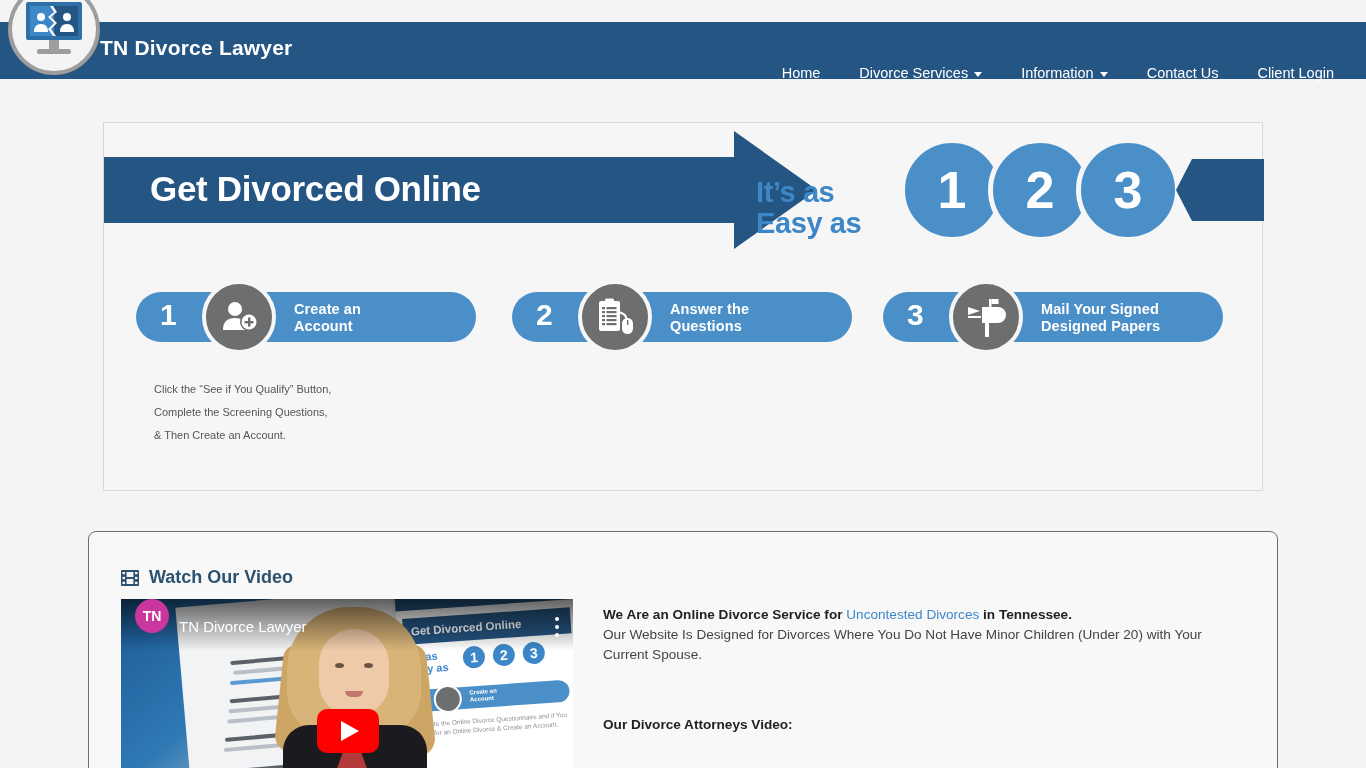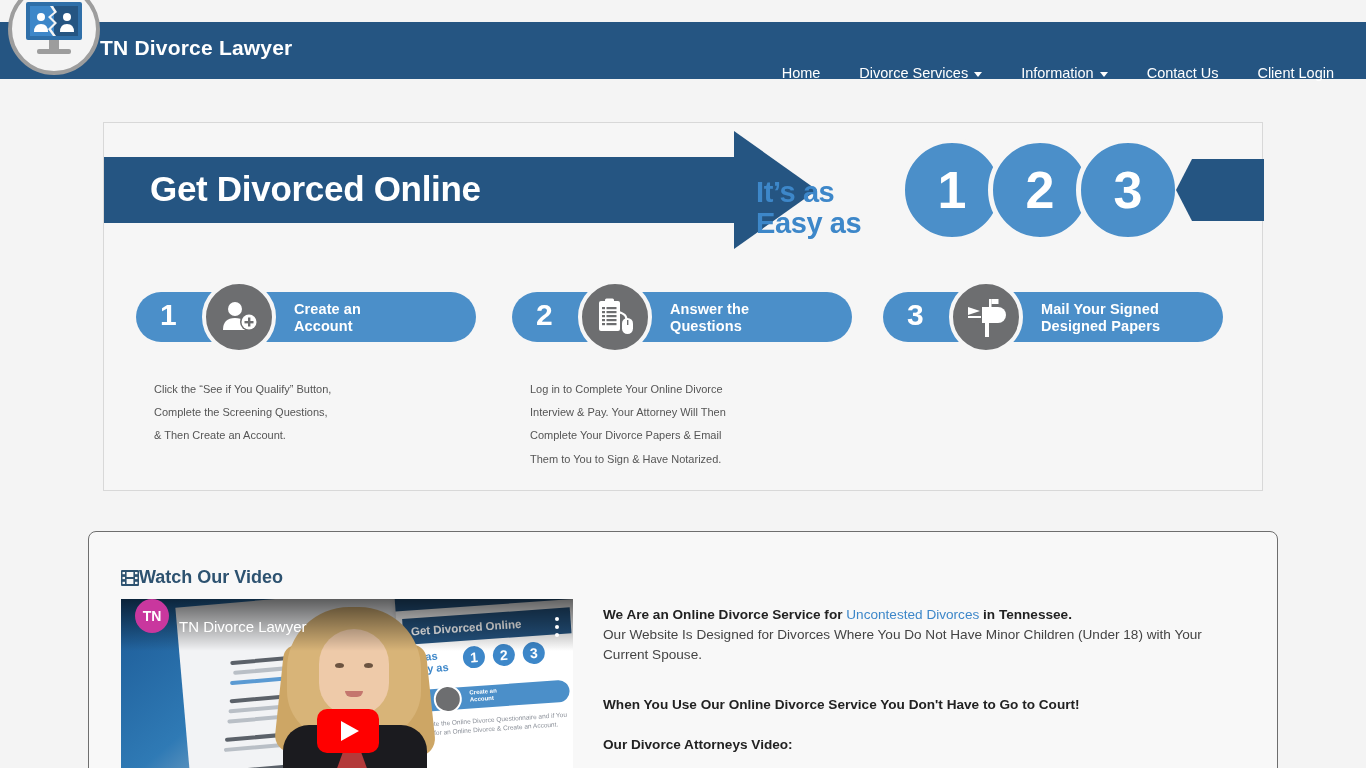--- a/index.html
+++ b/index.html
@@ -120,21 +120,21 @@
   }
 
   
   .video-card {
     position: absolute; left: 88px; top: 531px;
     width: 1190px; height: 260px;
     background: #f8f8f8; border: 1px solid #6e6e6e; border-radius: 8px;
   }
   .video-heading {
     position: absolute; left: 32px; top: 35px;
-    display: flex; align-items: center; 
+    display: flex; align-items: center; gap: 10px;
     color: #2d5270; font-size: 18px; font-weight: bold;
   }
   .video-player {
     position: absolute; left: 32px; top: 67px;
     width: 452px; height: 170px; background: #000000; overflow: hidden;
   }
   .yt-thumb { position: absolute; inset: 0; background: #d9dde2; }
   .yt-bg-blue {
     position: absolute; left: 0; top: 0; width: 200px; height: 170px;
     background: linear-gradient(140deg,#1c5a96 0%, #2f7ab5 55%, #bcc6cf 100%);
@@ -333,24 +333,20 @@
           <path d="M24 16 q10 2 8 9" stroke="#ffffff" stroke-width="2" fill="none"></path>
           <rect x="28" y="22" width="11" height="16" rx="5.5" fill="#ffffff"></rect>
           <rect x="33" y="24" width="1.4" height="5" fill="#6d6e70"></rect>
         </svg>
       </div>
       <div class="pill-label">
         <div>Answer the</div>
         <div>Questions</div>
       </div>
     </div>
-    <div class="step-desc">Log in to Complete Your Online Divorce
-Interview &amp; Pay. Your Attorney Will Then
-Complete Your Divorce Papers &amp; Email
-Them to You to Sign &amp; Have Notarized.</div>
   </div>
 
   <div class="step-col sc3">
     <div class="pill">
       <div class="pill-num">3</div>
       <div class="pill-icon">
         <svg width="44" height="44" viewBox="0 0 44 44">
           <path d="M18 12 h16 a8 8 0 0 1 0 16 h-16 z" fill="#ffffff"></path>
           <path d="M18 12 a8 8 0 0 0 0 16 z" fill="#6d6e70"></path>
           <rect x="21" y="28" width="4" height="14" fill="#ffffff"></rect>
@@ -448,19 +444,18 @@
       <div class="yt-play">
         <div class="yt-play-tri"></div>
       </div>
     </div>
   </div>
 
   <div class="video-copy">
     <div class="copy-bold">
       <span>We Are an Online Divorce Service for </span><a class="copy-link">Uncontested Divorces</a><span> in Tennessee.</span>
     </div>
-    <div class="copy-reg">Our Website Is Designed for Divorces Where You Do Not Have Minor Children (Under 18) with Your Current Spouse.</div>
+    <div class="copy-reg">Our Website Is Designed for Divorces Where You Do Not Have Minor Children (Under 20) with Your Current Spouse.</div>
     <div class="copy-gap"></div>
-    <div class="copy-bold">When You Use Our Online Divorce Service You Don't Have to Go to Court!</div>
     <div class="copy-gap-sm"></div>
     <div class="copy-bold">Our Divorce Attorneys Video:</div>
   </div>
 </div>
 
 </body></html>

